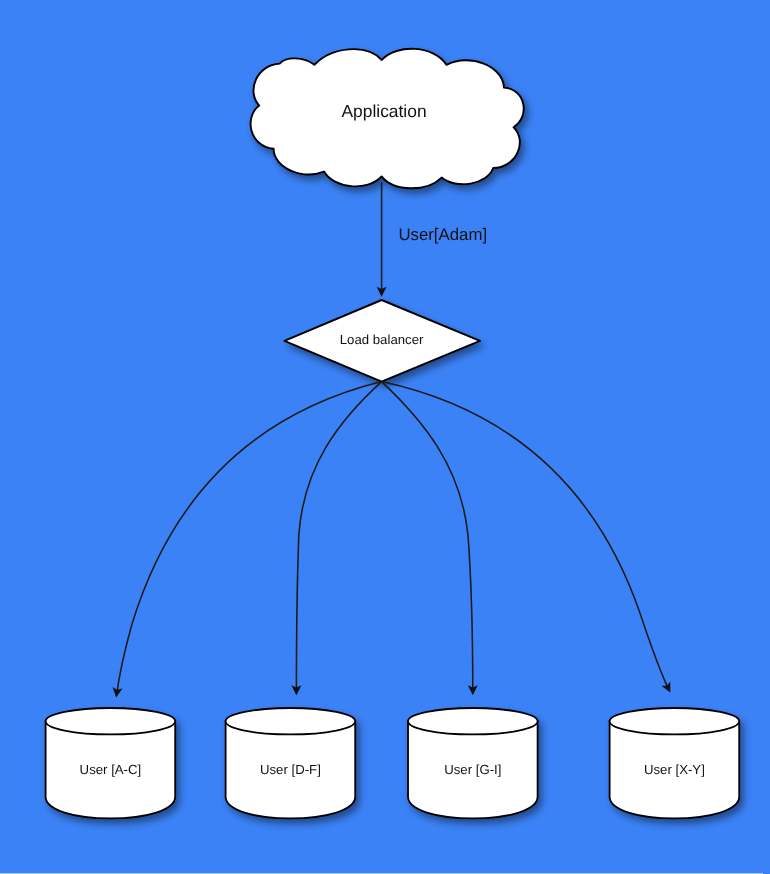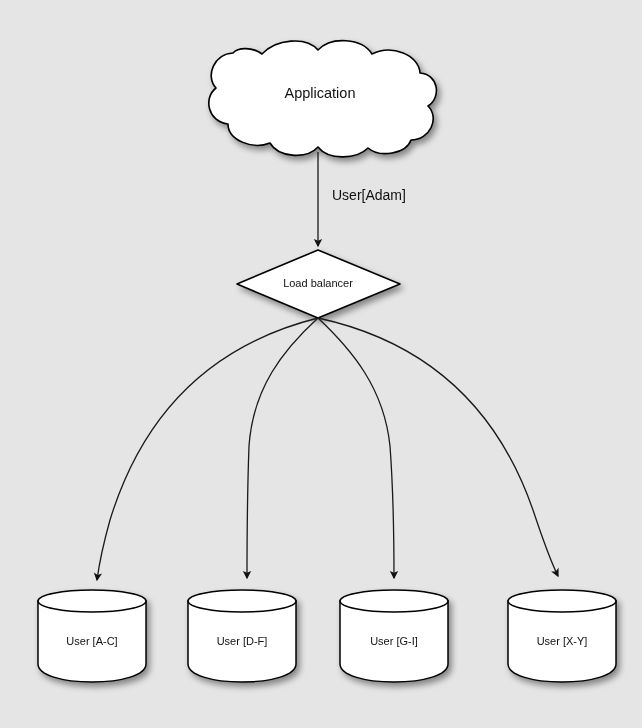--- a/index.html
+++ b/index.html
@@ -11,21 +11,21 @@
   body {
     width: 642px;
     height: 728px;
     font-family: "Liberation Sans", sans-serif;
     overflow: hidden;
   }
   #diagram-root {
     position: relative;
     width: 642px;
     height: 728px;
-    background: #e5e5e5;
+    background: #3b82f6;
   }
   svg#diagram-canvas {
     position: absolute;
     top: 0;
     left: 0;
     width: 642px;
     height: 728px;
     display: block;
   }
   .node-fill {

